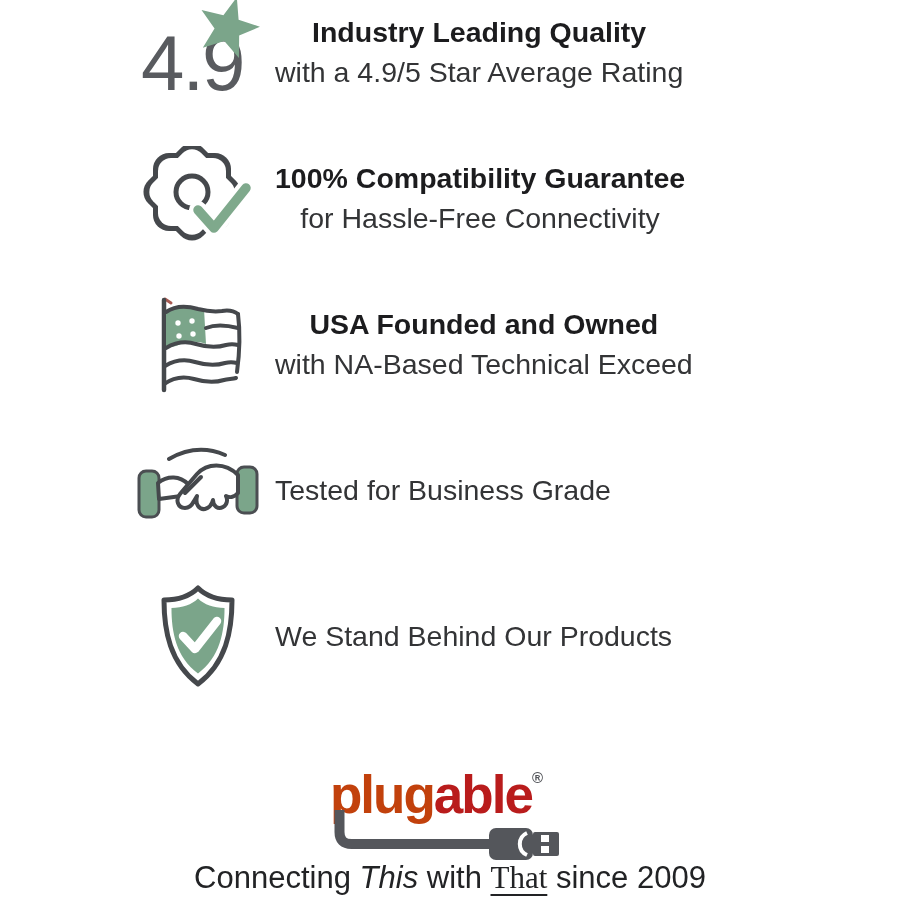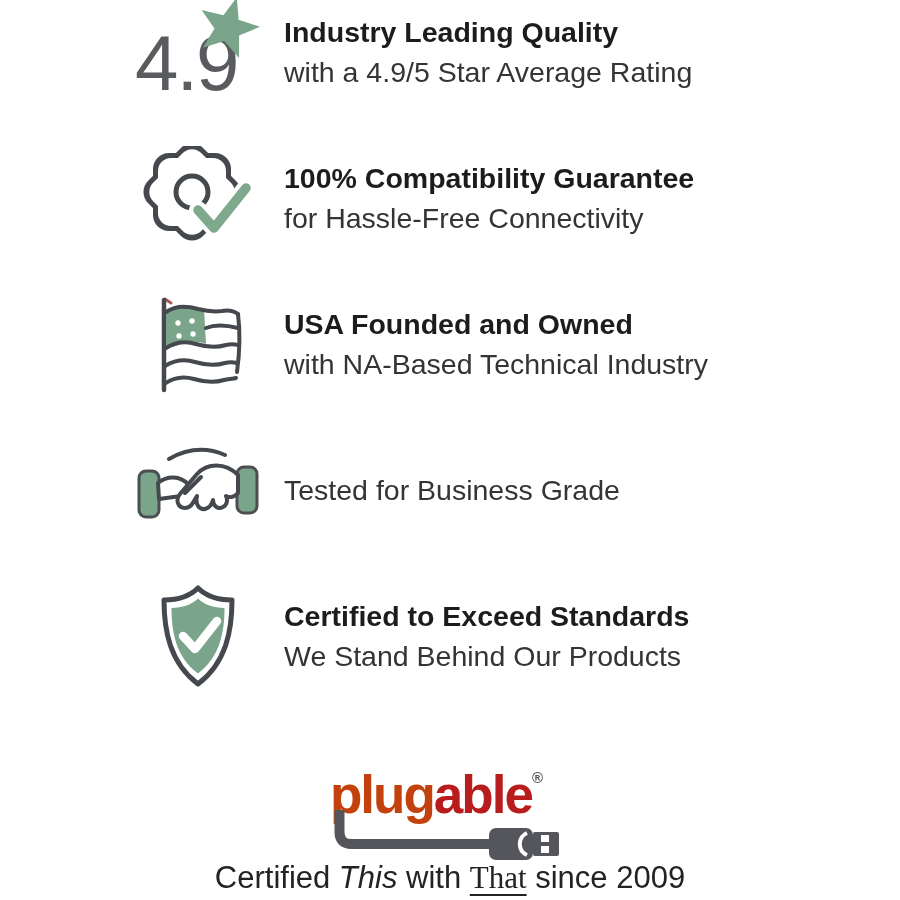--- a/index.html
+++ b/index.html
@@ -4,27 +4,27 @@
 <style>
   html,body{margin:0;padding:0;}
   body{
     width:900px;height:900px;background:#ffffff;position:relative;overflow:hidden;
     font-family:"Liberation Sans",sans-serif;
     -webkit-font-smoothing:antialiased;
   }
   .row{position:absolute;left:0;width:900px;height:104px;}
   .icon-box{position:absolute;left:128px;top:0;width:140px;height:100%;
     display:flex;align-items:center;justify-content:center;}
-  .text-box{position:absolute;left:284px;top:50%;transform:translateY(-50%);white-space:nowrap;}
+  .text-box{position:absolute;left:275px;top:50%;transform:translateY(-50%);white-space:nowrap;text-align:center;}
   .title{font-size:28.5px;font-weight:bold;color:#1c1c1e;line-height:40px;}
   .subtitle{font-size:28.5px;font-weight:normal;color:#333436;line-height:40px;}
 
   
   .rating{position:relative;width:126px;height:100px;}
-  .rating-num{position:absolute;left:0;bottom:0px;font-size:78px;color:#595b5f;
+  .rating-num{position:absolute;left:6px;bottom:0px;font-size:78px;color:#595b5f;
     letter-spacing:-2px;line-height:1;}
   .rating-star{position:absolute;right:-2px;top:-10px;z-index:2;}
 
   
   .logo{position:absolute;top:768px;left:50%;transform:translateX(-50%);width:240px;height:96px;}
   .logo-text{font-size:53px;font-weight:bold;letter-spacing:-2px;line-height:1;white-space:nowrap;}
   .logo-plug{color:#c2410c;}
   .logo-able{color:#b91c1c;}
   .logo-reg{font-size:15px;vertical-align:30px;letter-spacing:0;color:#54565b;font-weight:bold;}
   .logo-cable{position:absolute;left:1px;top:40px;}
@@ -90,21 +90,21 @@
         <path d="M90 22 C92 38 92 58 89 80"></path>
         <path d="M58 36 C68 32 78 33 90 36"></path>
         <path d="M18 56 C28 50 38 49 48 52 C58 55 68 56 78 53 C82 52 86 52 90 53"></path>
         <path d="M17 74 C27 68 37 67 47 70 C57 73 67 74 77 71 C81 70 85 70 89 71"></path>
         <path d="M16 92 C26 85 36 84 46 87 C56 90 66 91 76 88 C80 87 85 87 88 86"></path>
       </g>
     </svg>
   </div>
   <div class="text-box">
     <div class="title">USA Founded and Owned</div>
-    <div class="subtitle">with NA-Based Technical Industry</div>
+    <div class="subtitle">with NA-Based Technical Exceed</div>
   </div>
 </div>
 
 <div class="row" style="top:438px">
   <div class="icon-box">
     <svg width="126" height="94" viewBox="0 0 126 94">
       <path d="M34 16 Q62 0 90 12" fill="none" stroke="#45484c" stroke-width="4" stroke-linecap="round"></path>
       <rect x="4" y="28" width="20" height="46" rx="7" fill="#7ba58a" stroke="#4b4e52" stroke-width="3"></rect>
       <rect x="102" y="24" width="20" height="46" rx="7" fill="#7ba58a" stroke="#4b4e52" stroke-width="3"></rect>
       <path d="M23 40 C33 32 45 33 53 41 L64 51 C60 57 52 58 46 53 L24 56 Z" fill="#ffffff" stroke="#45484c" stroke-width="4" stroke-linejoin="round"></path>
@@ -121,30 +121,29 @@
 
 <div class="row" style="top:584px">
   <div class="icon-box">
     <svg width="96" height="106" viewBox="0 0 96 106">
       <path d="M48 5 C56 13 68 17 82 17 C82 48 76 80 48 101 C20 80 14 48 14 17 C28 17 40 13 48 5 Z" fill="#ffffff" stroke="#45484c" stroke-width="5" stroke-linejoin="round"></path>
       <path d="M48 5 C56 13 68 17 82 17 C82 48 76 80 48 101 C20 80 14 48 14 17 C28 17 40 13 48 5 Z" fill="#7ba58a" transform="translate(48,53) scale(0.78) translate(-48,-53)"></path>
       <path d="M33 53 L45 66 L67 38" fill="none" stroke="#ffffff" stroke-width="8.5" stroke-linecap="round" stroke-linejoin="round"></path>
     </svg>
   </div>
   <div class="text-box">
-    <div class="title">Certified to Exceed Standards</div>
     <div class="subtitle">We Stand Behind Our Products</div>
   </div>
 </div>
 
 <div class="logo">
   <div class="logo-text"><span class="logo-plug">plug</span><span class="logo-able">able</span><span class="logo-reg">®</span></div>
   <svg class="logo-cable" width="240" height="56" viewBox="0 0 240 56">
     <path d="M8.5 2 L8.5 24 Q8.5 36 20.5 36 L160 36" fill="none" stroke="#54565b" stroke-width="10" stroke-linejoin="round"></path>
     <rect x="158" y="20" width="44" height="32" rx="7" fill="#54565b"></rect>
     <path d="M196 25 A12 12 0 0 0 196 47" fill="none" stroke="#ffffff" stroke-width="4"></path>
     <rect x="202" y="24" width="26" height="24" rx="2" fill="#54565b"></rect>
     <rect x="210" y="27" width="8" height="7" fill="#ffffff"></rect>
     <rect x="210" y="38" width="8" height="7" fill="#ffffff"></rect>
   </svg>
 </div>
 
-<div class="tagline"><span>Certified </span><span class="t-italic">This</span><span> with </span><span class="t-underline">That</span><span> since 2009</span></div>
+<div class="tagline"><span>Connecting </span><span class="t-italic">This</span><span> with </span><span class="t-underline">That</span><span> since 2009</span></div>
 
 </body></html>

